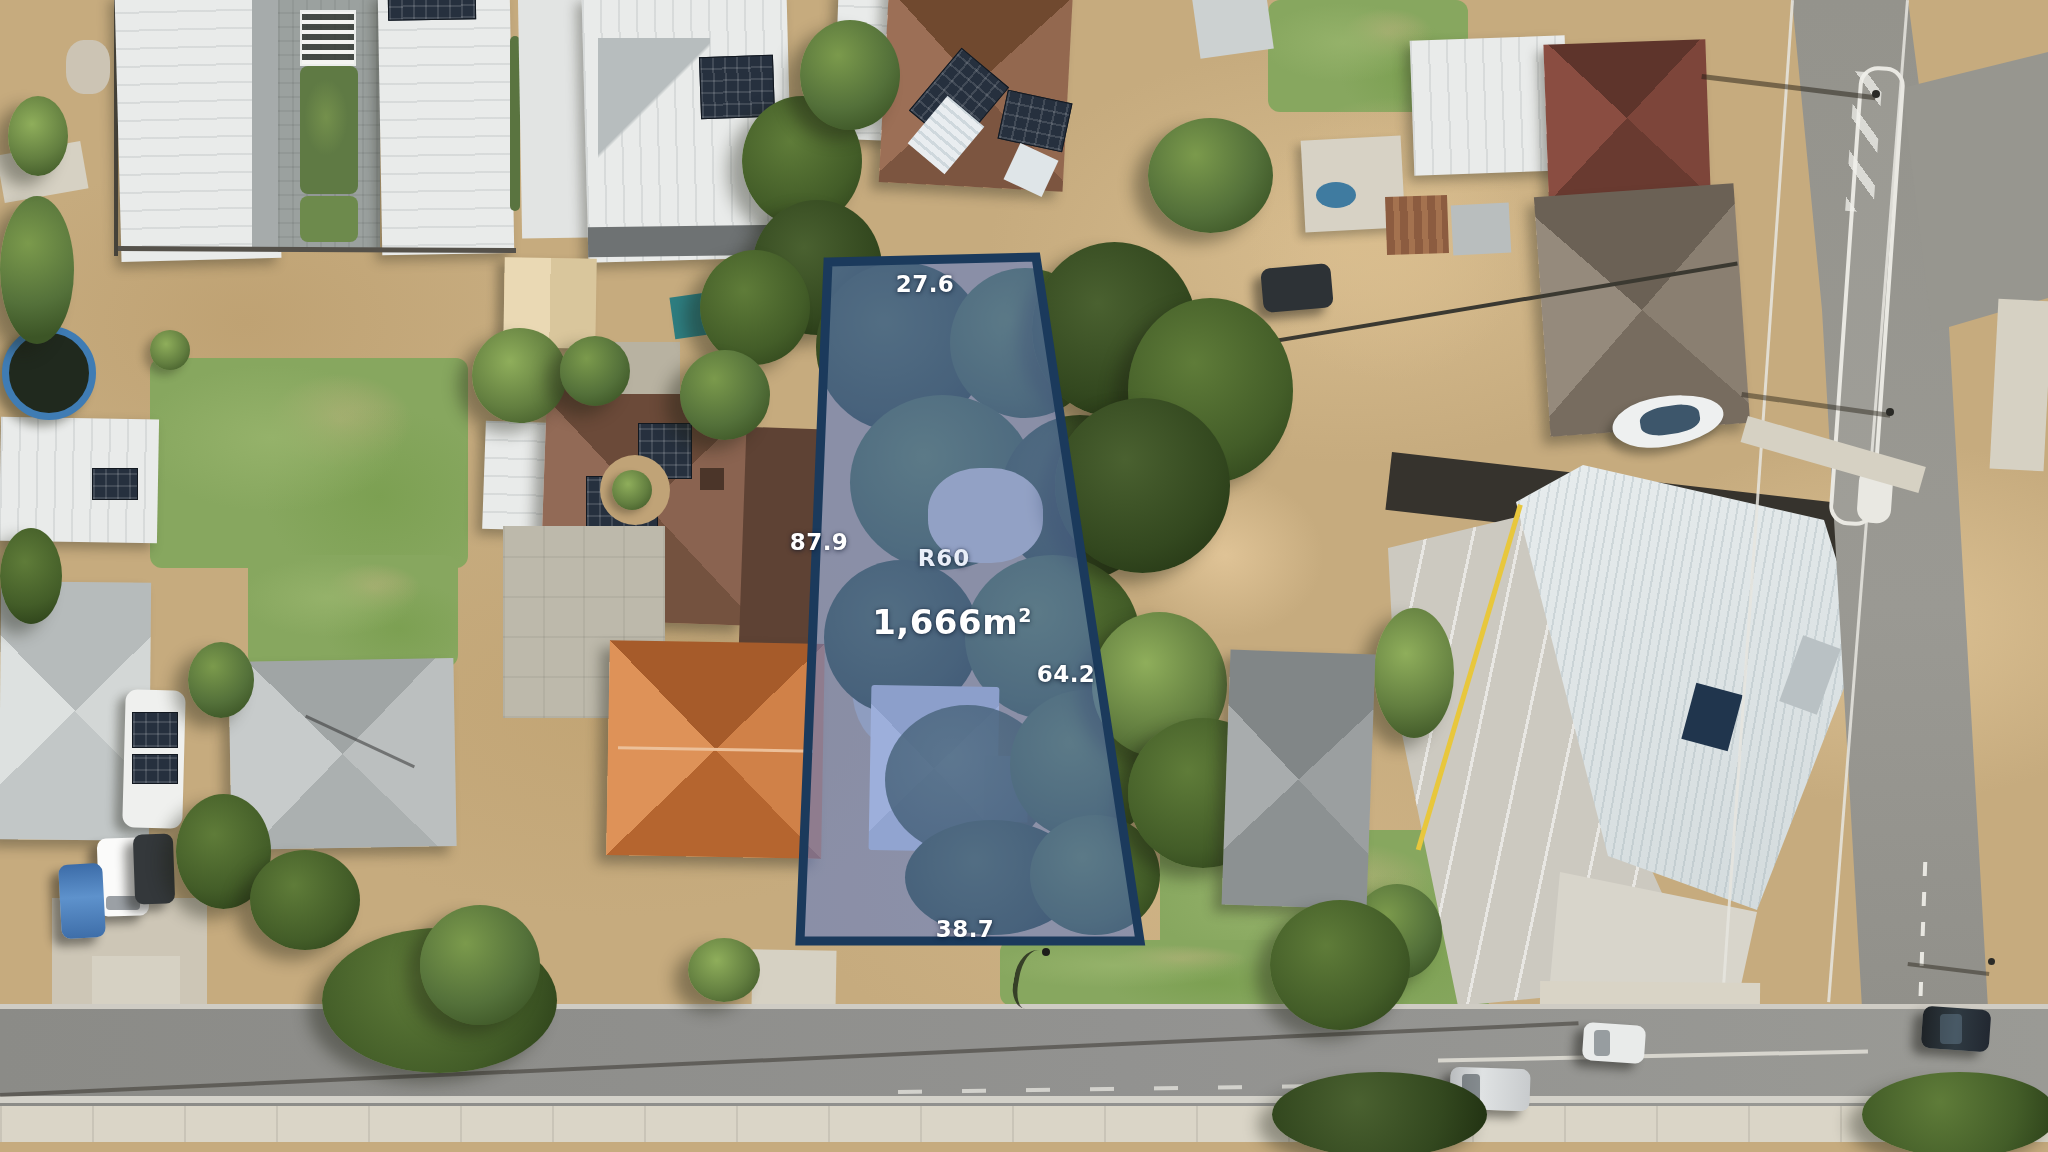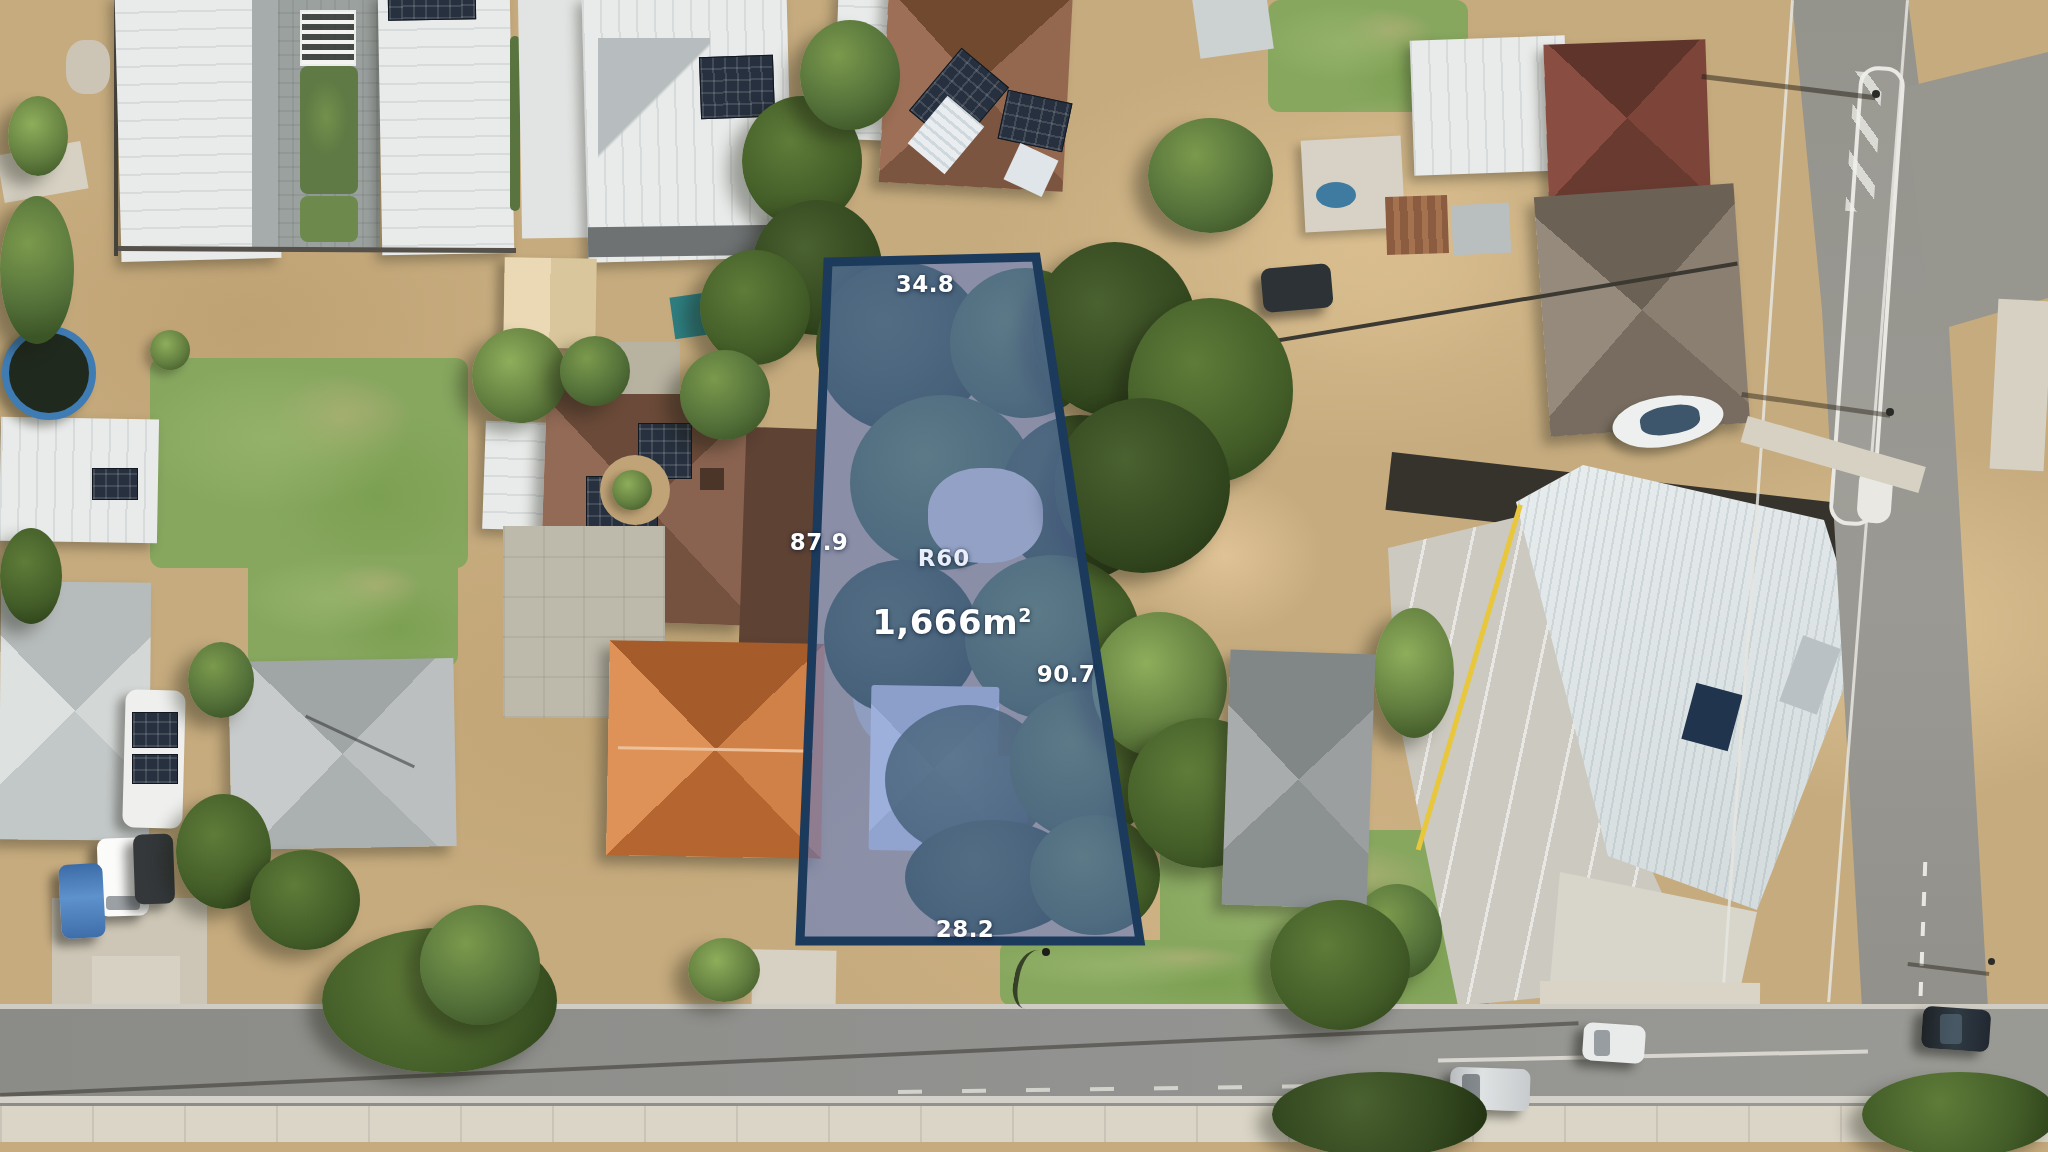--- a/index.html
+++ b/index.html
@@ -217,21 +217,21 @@
   <div class="tree tG1" style="left:420px;top:905px;width:120px;height:120px;"></div>
   <div class="tree tG2" style="left:688px;top:938px;width:72px;height:64px;"></div>
   <div class="tree tD" style="left:1272px;top:1072px;width:215px;height:85px;"></div>
   <div class="tree tG3" style="left:1862px;top:1072px;width:195px;height:85px;"></div>
 
   <svg class="lot" width="2048" height="1152">
     <polygon points="828,262 1036,257 1140,941 800,941" fill-opacity="0.55" fill="#5a78c8"></polygon>
     <polygon points="828,262 1036,257 1140,941 800,941" fill="none" stroke-width="9" stroke-linejoin="miter" stroke="#1b3a5c"></polygon>
   </svg>
 
-  <div class="lbl dim" style="left:925px;top:284px;">34.8</div>
+  <div class="lbl dim" style="left:925px;top:284px;">27.6</div>
   <div class="lbl dim" style="left:819px;top:542px;">87.9</div>
   <div class="lbl zone" style="left:944px;top:558px;">R60</div>
   <div class="lbl area" style="left:952px;top:622px;">
     <span>1,666m</span><sup>2</sup>
   </div>
-  <div class="lbl dim" style="left:1066px;top:674px;">90.7</div>
-  <div class="lbl dim" style="left:965px;top:929px;">28.2</div>
+  <div class="lbl dim" style="left:1066px;top:674px;">64.2</div>
+  <div class="lbl dim" style="left:965px;top:929px;">38.7</div>
 </div>
 
 </body></html>

